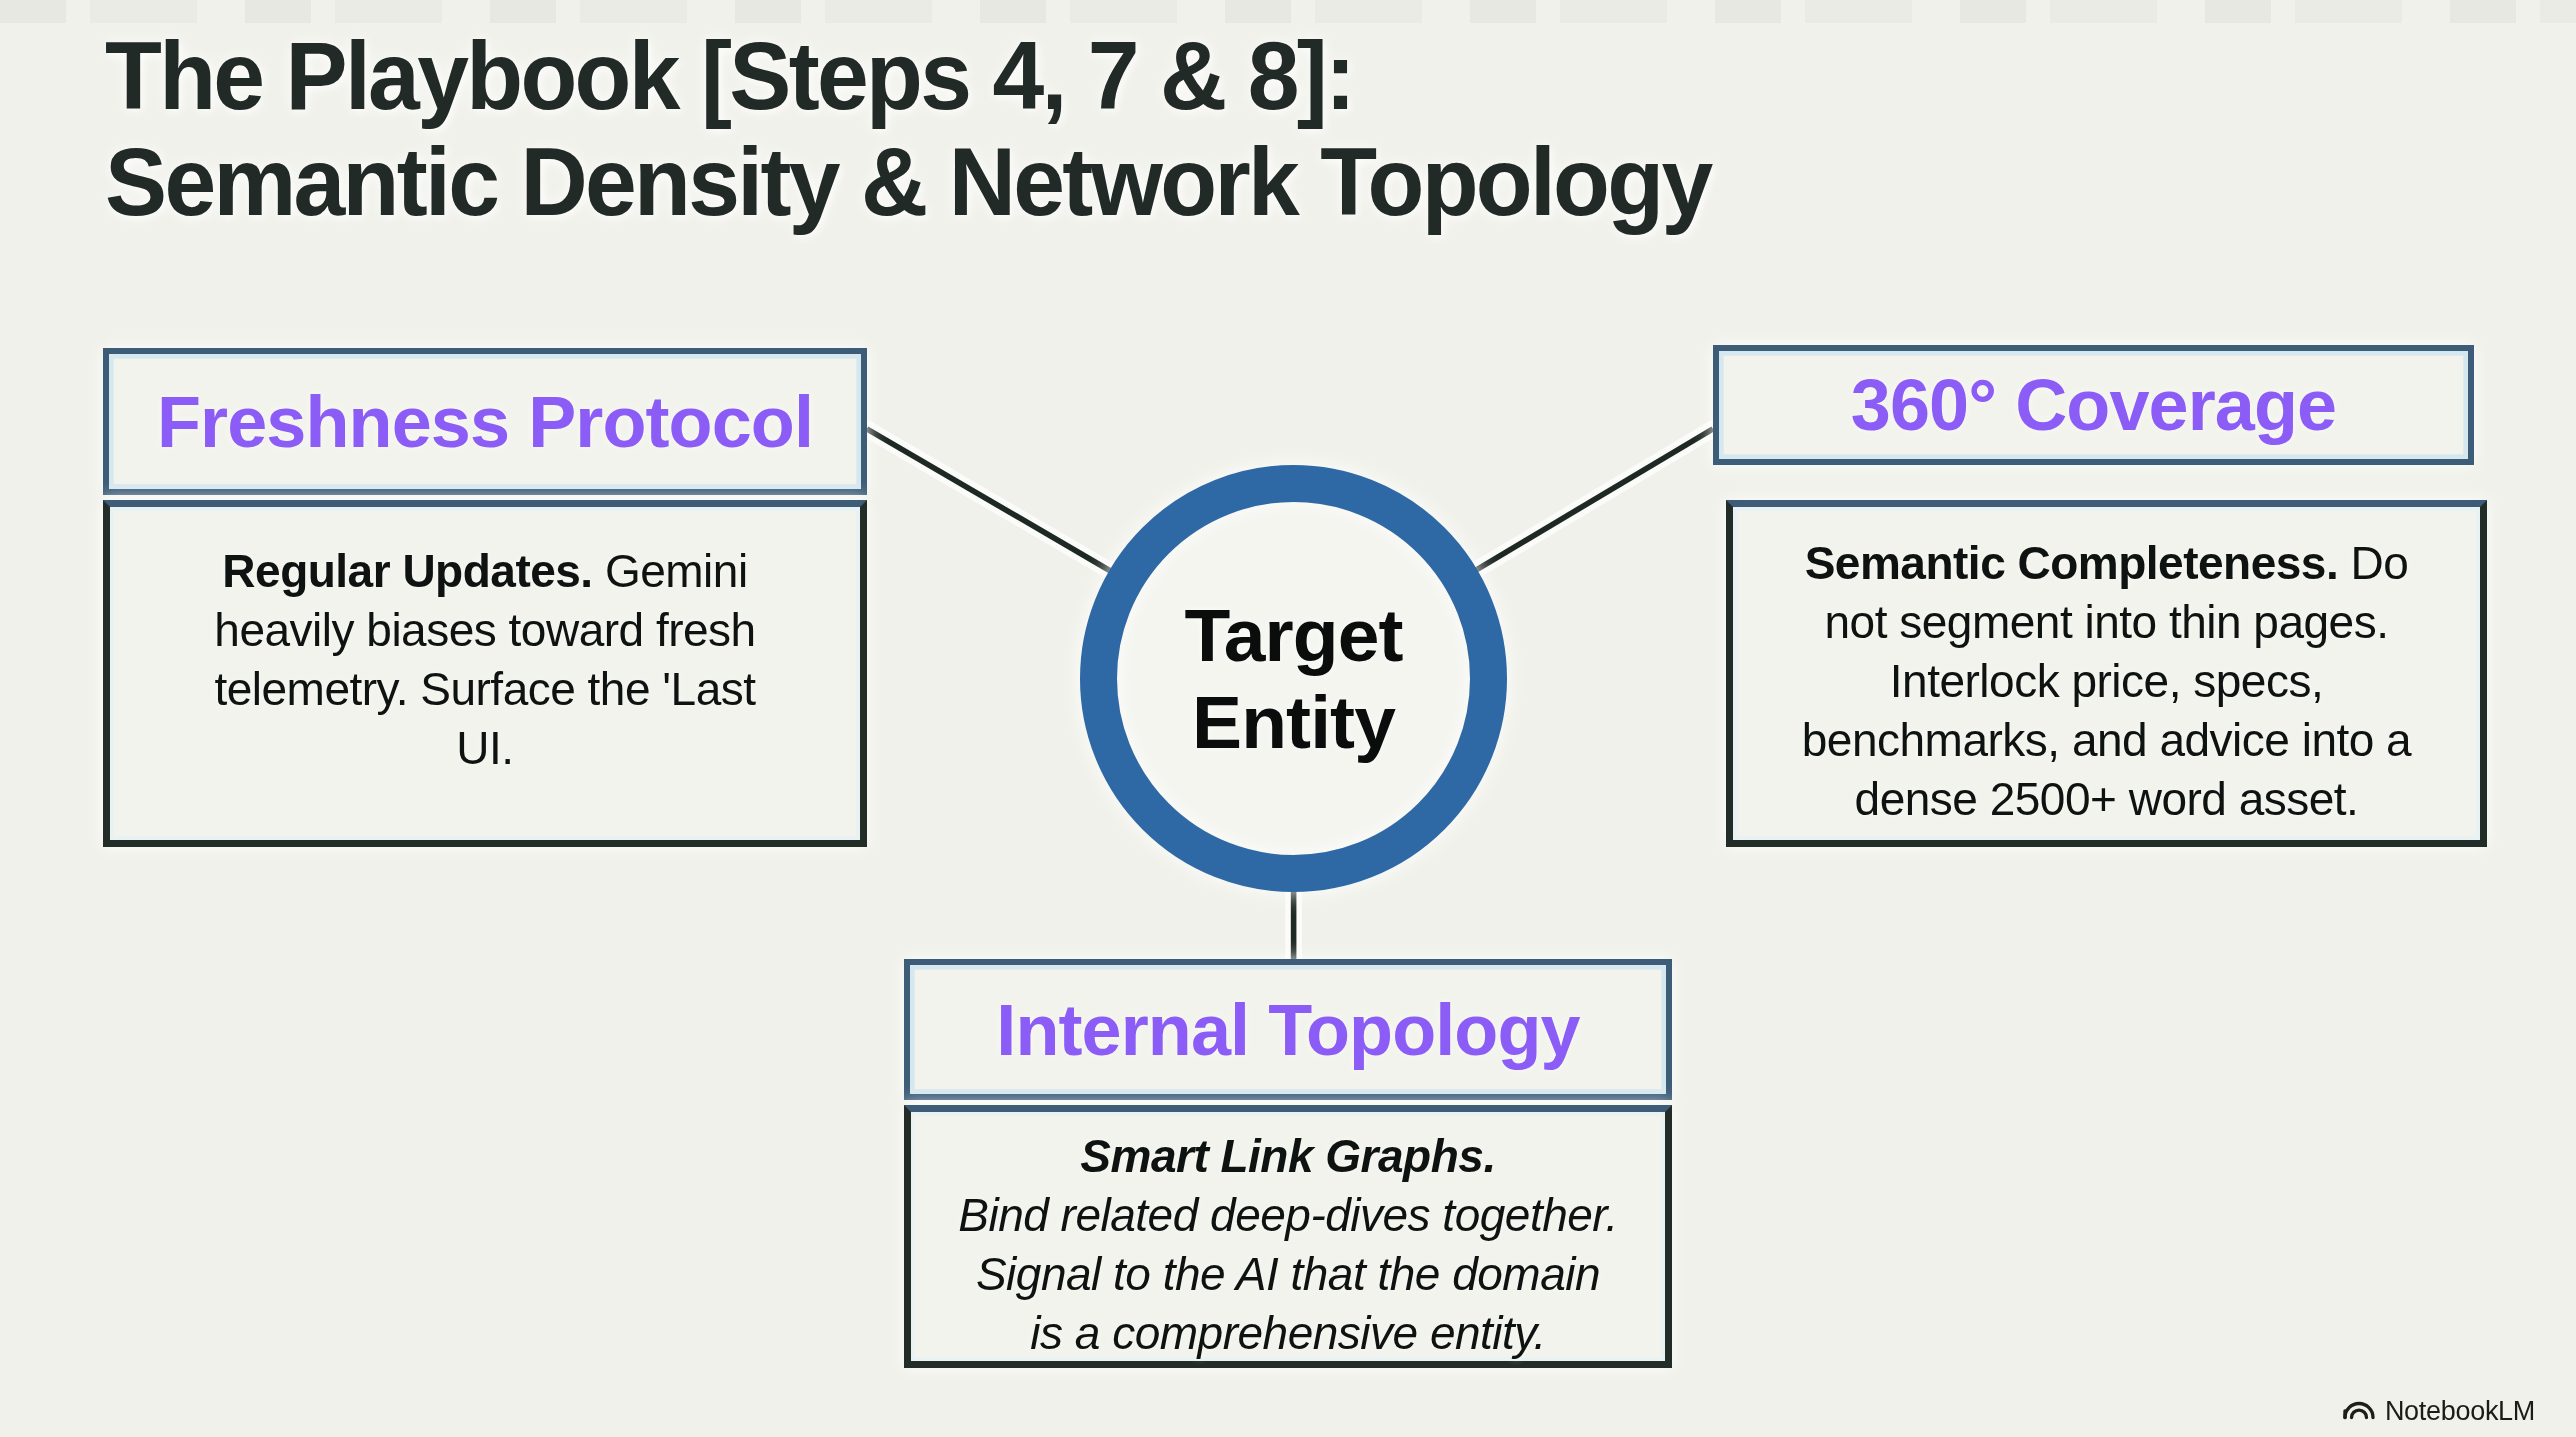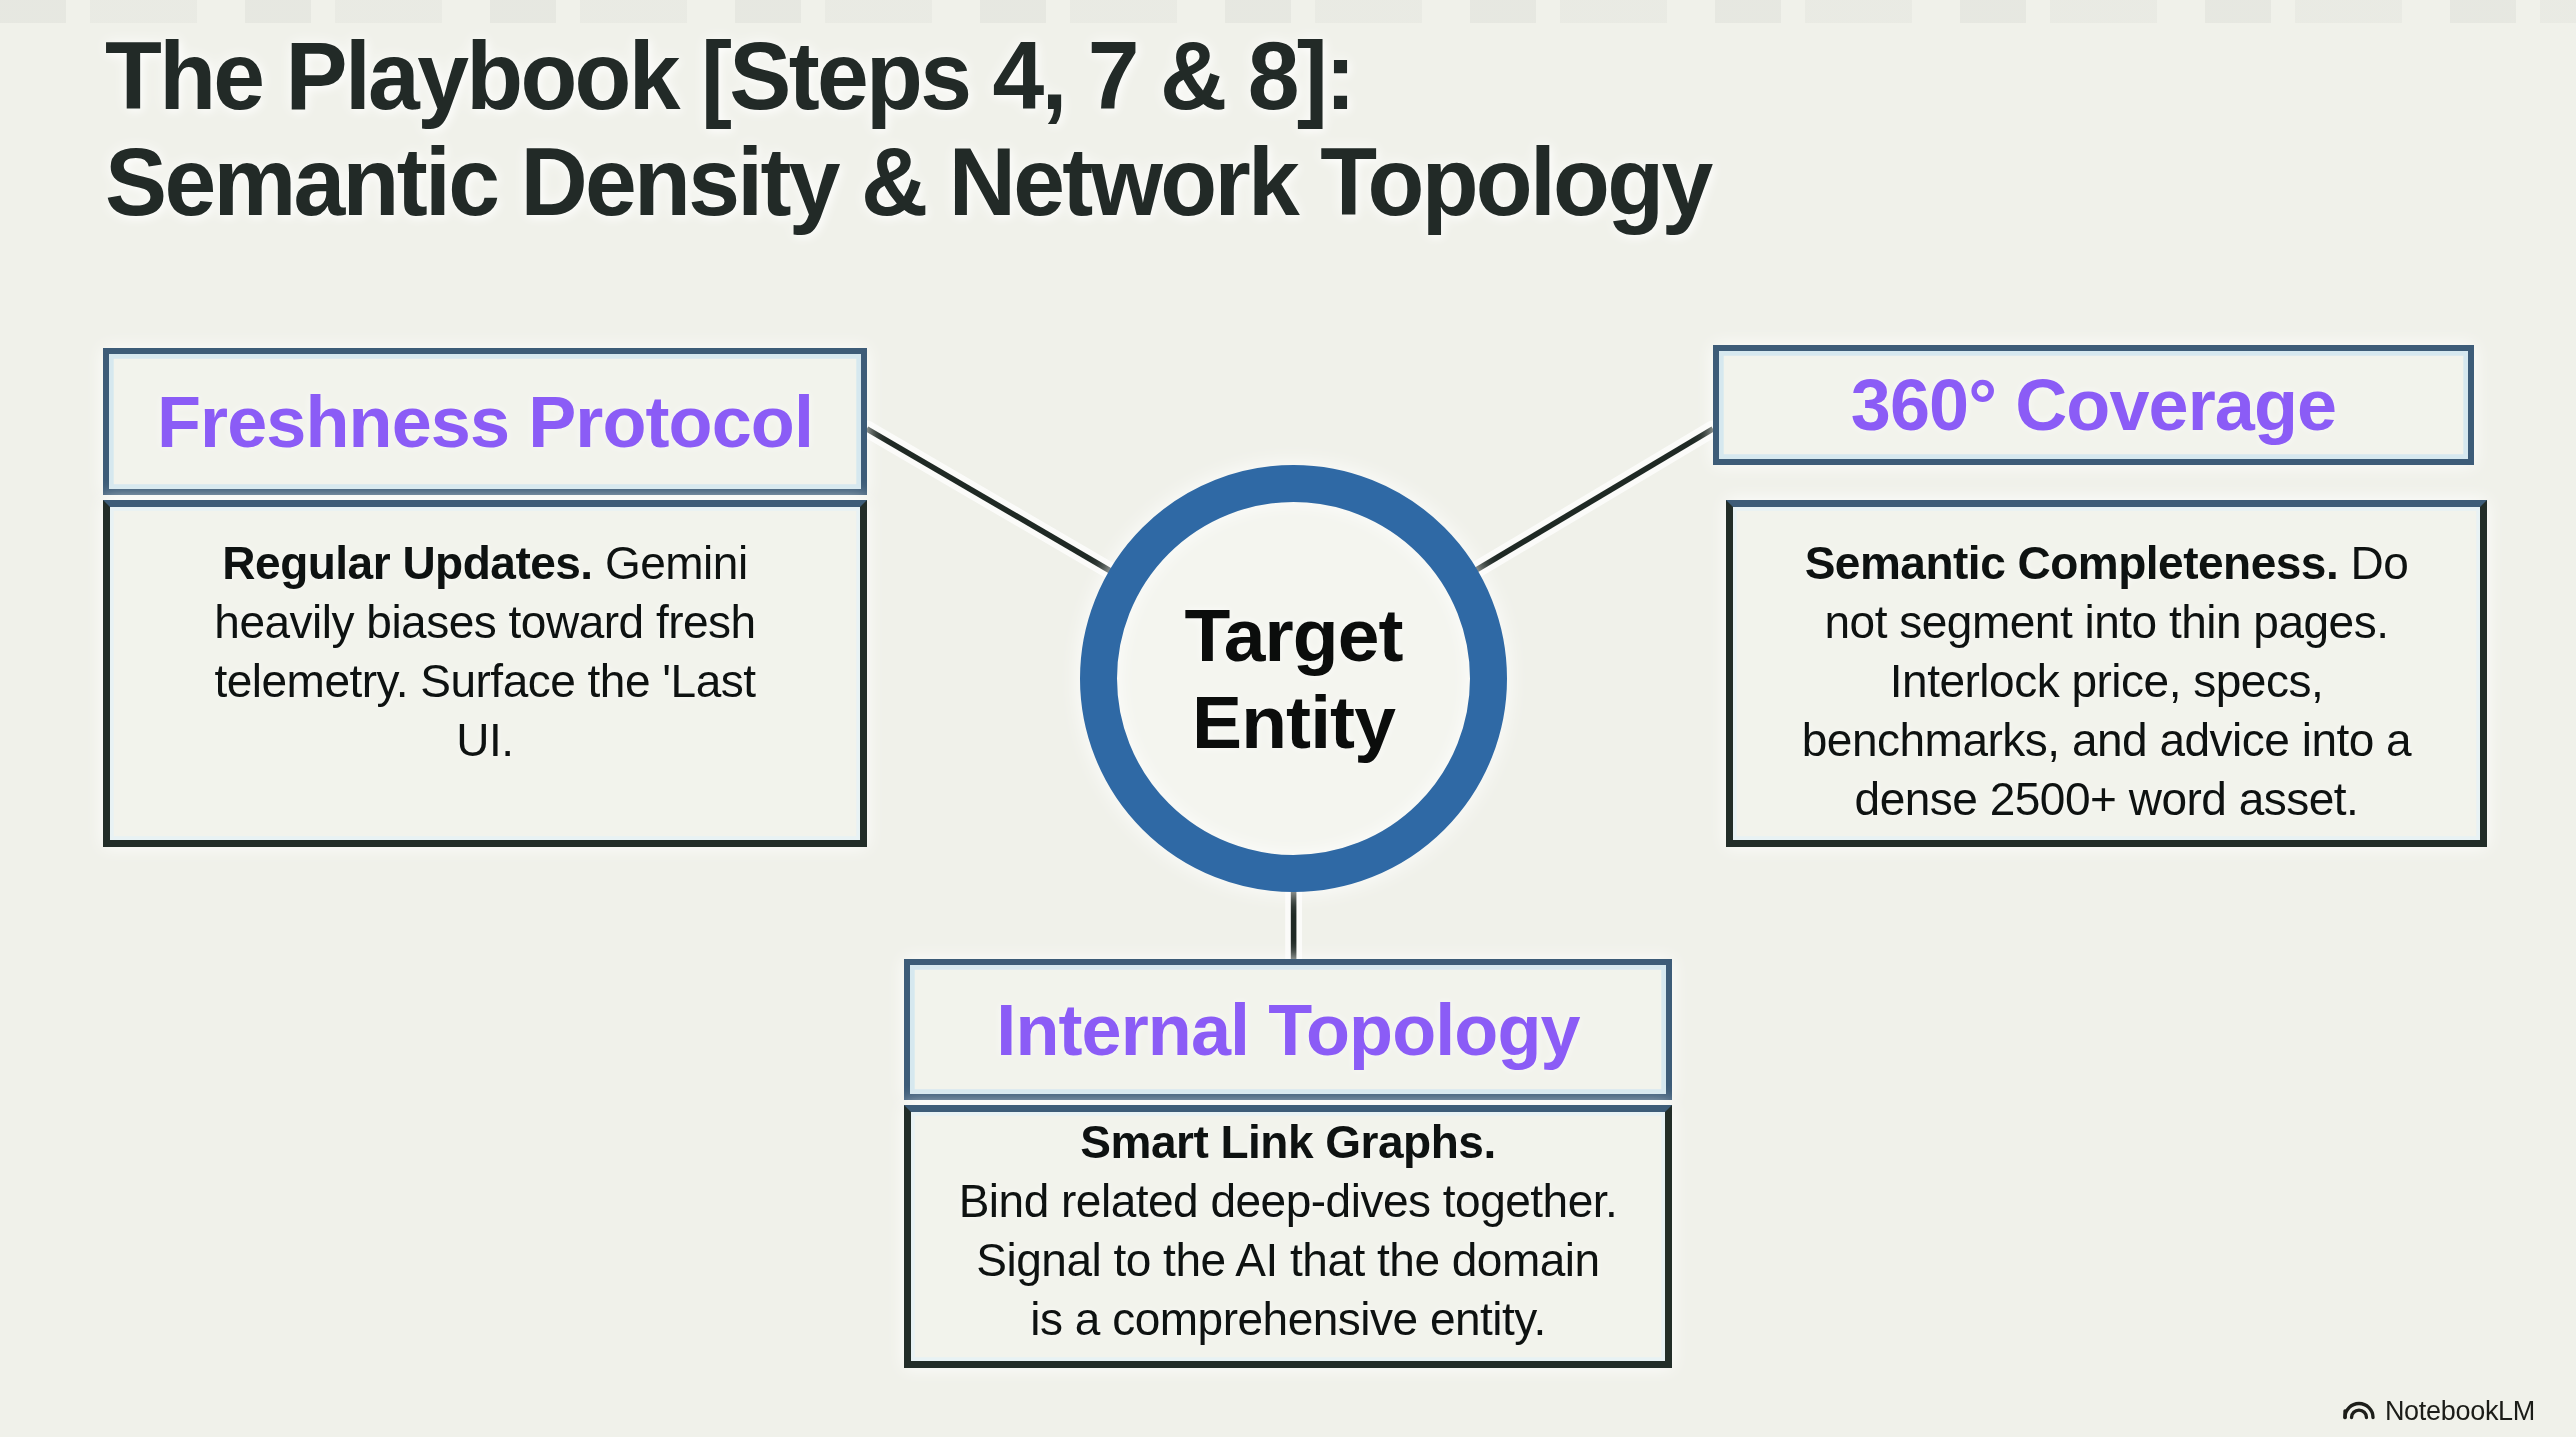--- a/index.html
+++ b/index.html
@@ -36,21 +36,21 @@
     text-shadow:0 0 9.4px rgba(255,255,255,.6);white-space:nowrap;
   }
   .bodybox{
     position:absolute;box-sizing:border-box;background:var(--fill);
     border:7.5px solid var(--body_border);border-top:7.5px solid var(--header_border);
     box-shadow:inset 0 0 0 3.7px rgba(230,241,246,.85), 0 0 17px rgba(255,255,255,.95);
     text-align:center;font-size:46px;line-height:59px;letter-spacing:-0.5px;
     color:var(--body_ink);text-shadow:0 0 7.5px rgba(255,255,255,.55);
   }
   .bline{white-space:nowrap;}
-  .pad-left{padding-top:27px;} .pad-right{padding-top:27px;margin-left:13px;} .pad-bottom{padding-top:1px;}
+  .pad-left{padding-top:35px;} .pad-right{padding-top:27px;margin-left:13px;} .pad-bottom{padding-top:15px;font-style:italic;}
   .left-header{left:103px;top:348px;width:764px;height:147px;}
   .left-body{left:103px;top:500px;width:764px;height:347px;}
   .right-header{left:1713px;top:345px;width:761px;height:120px;}
   .right-body{left:1713px;top:500px;width:761px;height:347px;}
   .bottom-header{left:904px;top:959px;width:768px;height:141px;}
   .bottom-body{left:904px;top:1105px;width:768px;height:263px;}
   .circle{
     position:absolute;left:1080px;top:465px;width:427px;height:427px;box-sizing:border-box;
     border:37px solid var(--ring);border-radius:50%;background:#f4f5ef;
     box-shadow:0 0 22.5px rgba(255,255,255,.95), inset 0 0 19px rgba(255,255,255,.9);

